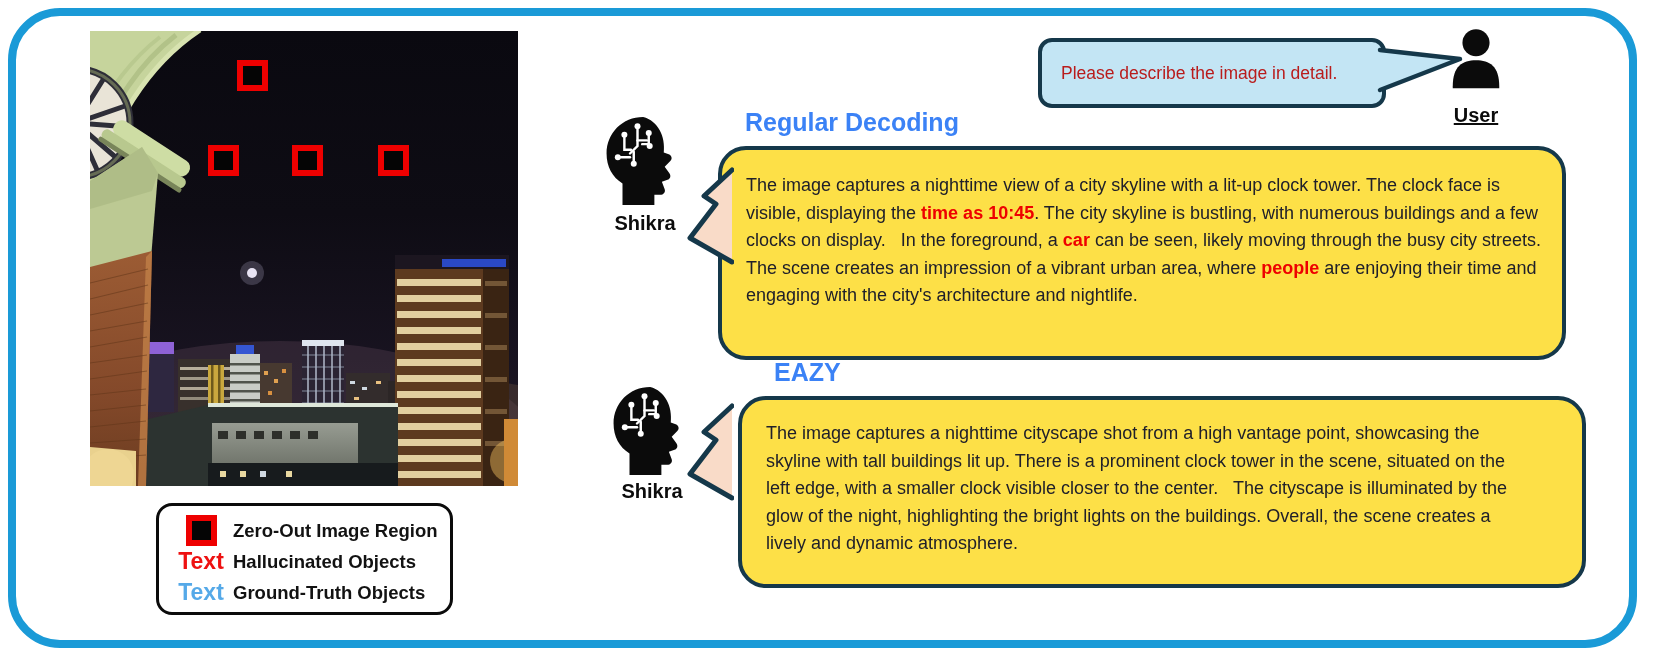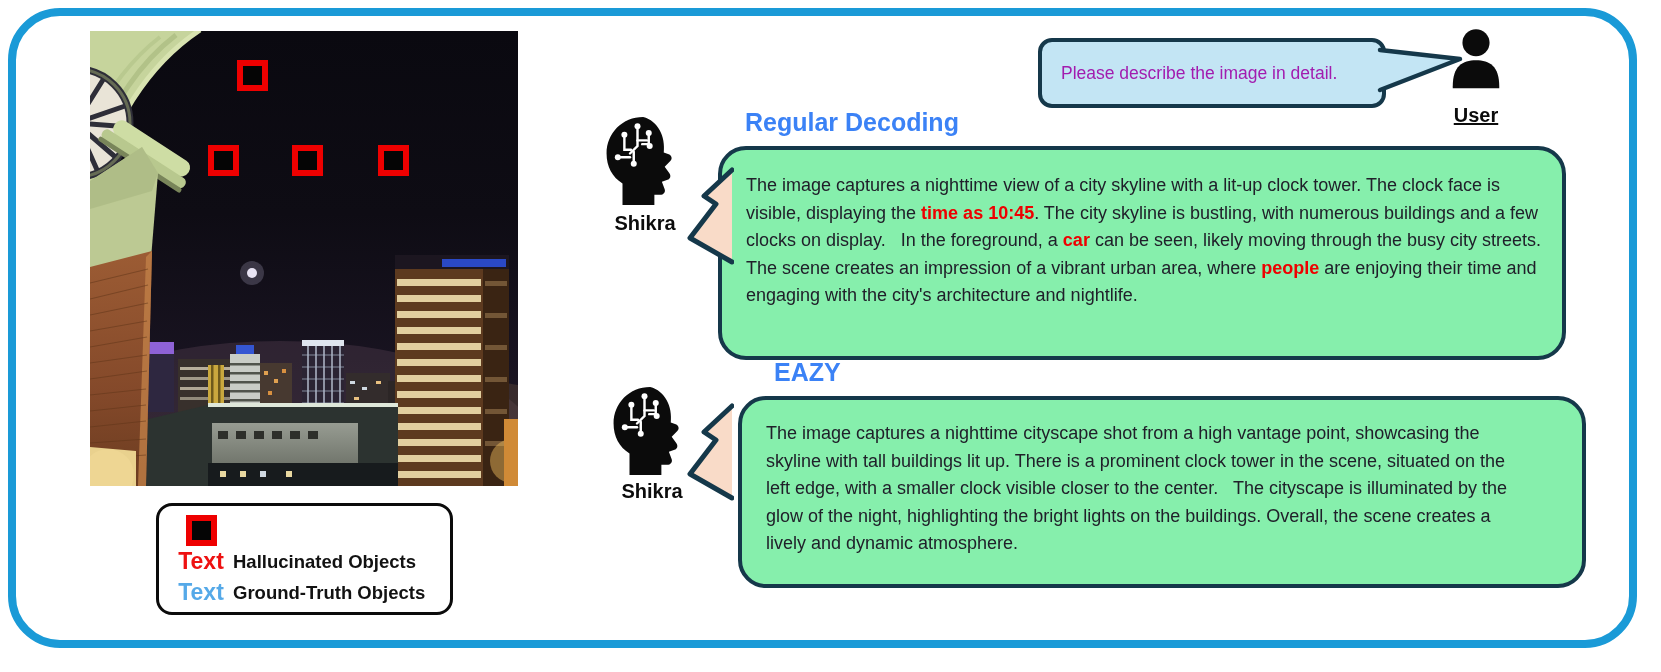--- a/index.html
+++ b/index.html
@@ -21,28 +21,28 @@
   .swatch{width:31px;height:31px;box-sizing:border-box;background:#050505;border:6px solid #ee0000;}
   .sample{font-weight:bold;font-size:23px;}
   .sample.red{color:#ee1111;}
   .sample.blue{color:#55a9e8;}
   .legend-label{font-weight:bold;font-size:18.5px;color:#121212;}
 
   
   .user-bubble{position:absolute;left:1038px;top:38px;width:348px;height:70px;box-sizing:border-box;
                background:#c3e5f4;border:4.5px solid #15384a;border-radius:14px;
                display:flex;align-items:center;padding-left:19px;}
-  .user-bubble-text{font-size:17.5px;color:#a21caf;}
+  .user-bubble-text{font-size:17.5px;color:#b91c1c;}
   .tail-svg{position:absolute;pointer-events:none;}
   .user-icon{position:absolute;left:1445px;top:28px;}
   .persona-label{position:absolute;text-align:center;font-weight:bold;font-size:20px;color:#0c0c0c;}
 
   
   .section-heading{position:absolute;font-weight:bold;font-size:25px;color:#3b82f6;}
-  .bubble{position:absolute;box-sizing:border-box;background:#86efac;border:4.5px solid #15384a;border-radius:28px;}
+  .bubble{position:absolute;box-sizing:border-box;background:#fde047;border:4.5px solid #15384a;border-radius:28px;}
   .bubble-text{font-size:18px;line-height:27.5px;color:#20202a;white-space:pre-wrap;}
   .bubble-text .hl-red{color:#ee0000;font-weight:bold;}
   .shikra-icon{position:absolute;}
 </style>
 </head>
 <body>
 
 <div class="stage">
   <div class="frame"></div>
 
@@ -196,20 +196,21 @@
       <div class="red-square" style="left: 118px; top: 114px; width: 31px; height: 31px;"></div>
       <div class="red-square" style="left: 202px; top: 114px; width: 31px; height: 31px;"></div>
       <div class="red-square" style="left: 288px; top: 114px; width: 31px; height: 31px;"></div>
     </div>
 
   <div class="legend">
     <div class="legend-row">
       <span class="legend-key">
           <span class="swatch"></span>
         </span>
+      <span class="legend-label">Zero-Out Image Region</span>
     </div>
     <div class="legend-row">
       <span class="legend-key">
           <span class="sample red">Text</span>
         </span>
       <span class="legend-label">Hallucinated Objects</span>
     </div>
     <div class="legend-row">
       <span class="legend-key">
           <span class="sample blue">Text</span>

